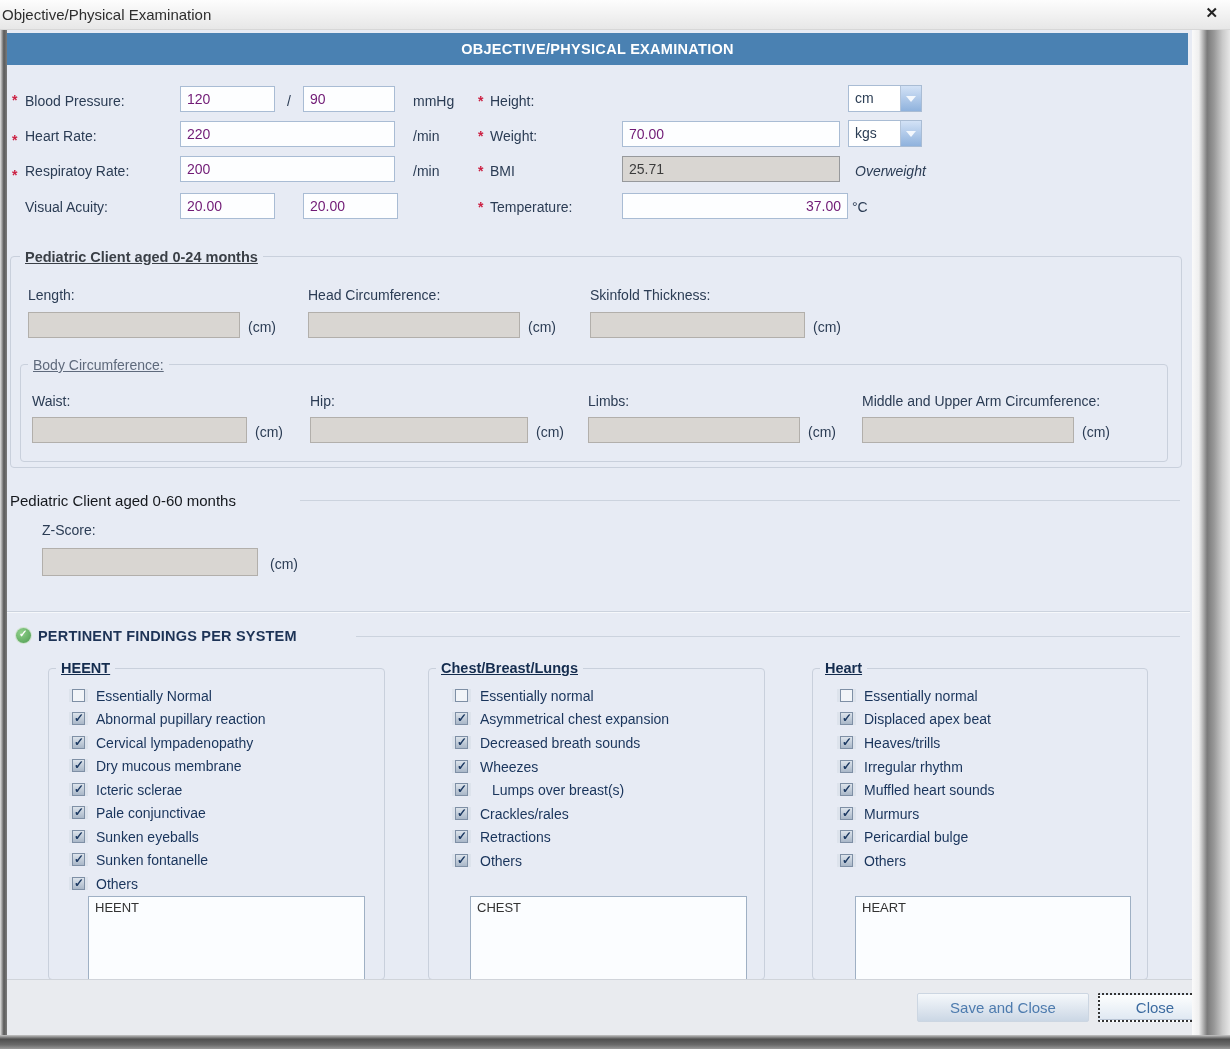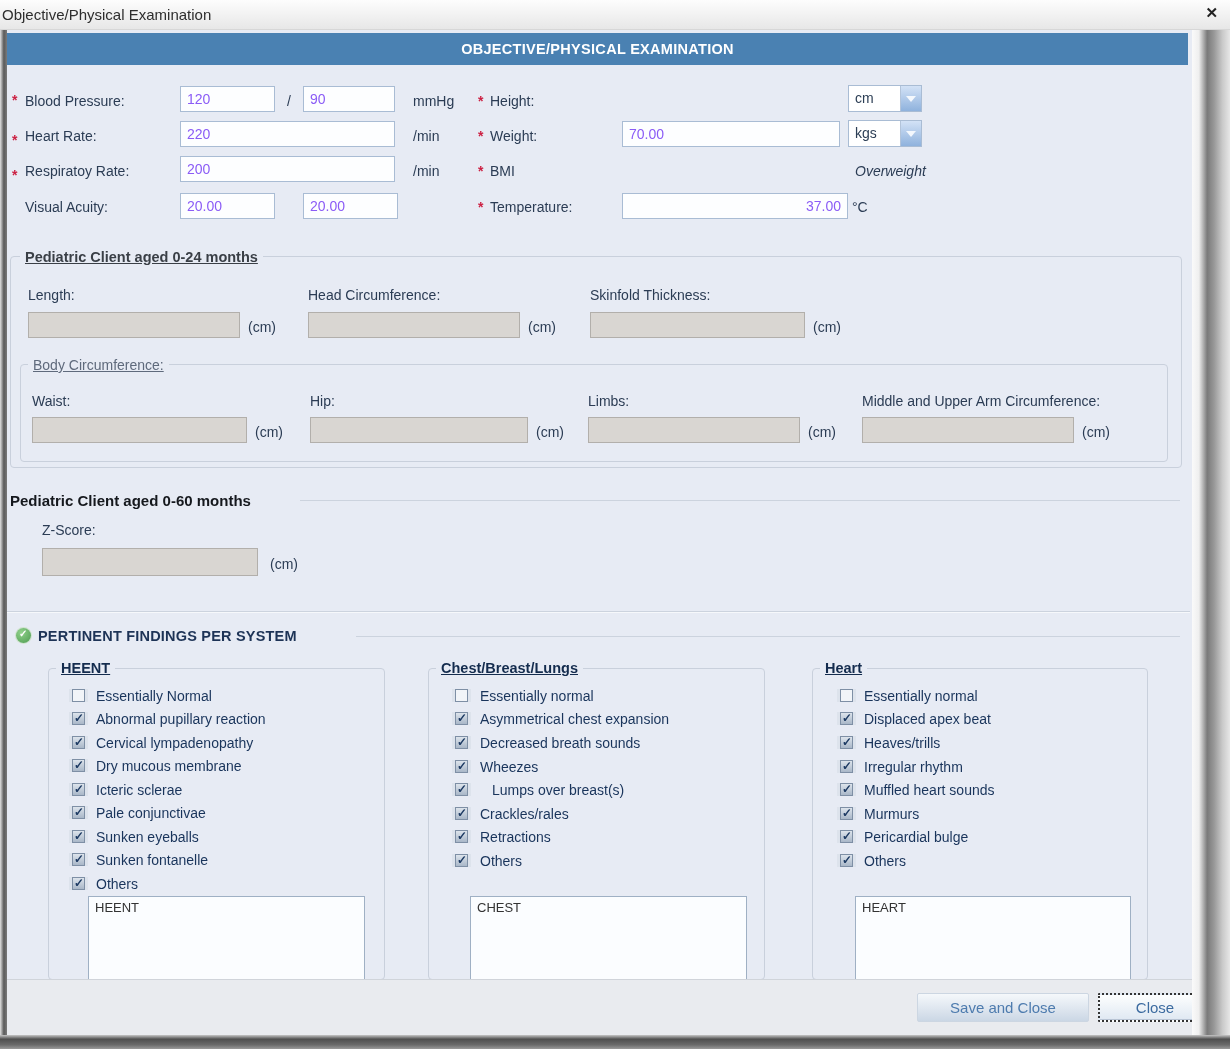--- a/index.html
+++ b/index.html
@@ -21,40 +21,40 @@
   #bg-peek { position:absolute; left:1224px; top:95px; width:6px; height:255px; background:#244a73; z-index:6; }
 
   
   #main-header { position:absolute; left:7px; top:33px; width:1181px; height:32px; background:#4a81b2;
     color:#fff; font-weight:bold; font-size:14.5px; letter-spacing:.3px; text-align:center; line-height:32px; }
 
   .lbl  { position:absolute; font-size:14px; color:#2b3c54; white-space:nowrap; }
   .star { position:absolute; font-size:14px; font-weight:bold; color:#cc2244; }
   .unit { position:absolute; font-size:14px; color:#2b3c54; white-space:nowrap; }
   .inp  { position:absolute; height:26px; border:1px solid #a9bcd4; background:#fdfeff;
-          color:#8b5cf6; font:14px "Liberation Sans",sans-serif; padding:0 6px; }
+          color:#701a75; font:14px "Liberation Sans",sans-serif; padding:0 6px; }
   .inp.dis { background:#d9d6d2; border-color:#b2afab; }
   .inp.bmi { background:#d9d6d2; border-color:#97999c; color:#3c3c3c; }
   .inp.right { text-align:right; }
 
   .combo { position:absolute; height:27px; border:1px solid #a9bcd4; background:#fff; display:flex; }
   .combo .ctxt { flex:1; font-size:14px; color:#2c3e55; padding:4px 0 0 6px; }
   .combo .cbtn { width:21px; background:linear-gradient(#d3e2f6,#8fb2dd); border-left:1px solid #b3c4da; position:relative; cursor:pointer; }
   .combo .cbtn::after { content:""; position:absolute; left:5px; top:10px; border-left:5px solid transparent;
           border-right:5px solid transparent; border-top:6px solid #f4f8fd; }
 
   .grp { position:absolute; border:1px solid #c9d0dc; border-radius:4px; }
   .grp-title { position:absolute; background:#e7ebf4; padding:0 5px; font-weight:bold; white-space:nowrap; z-index:2;text-decoration:underline; }
   .t-dark { color:#3a3f46; font-size:14.5px; }
   .t-gray { color:#5f6a7c; font-size:14px; font-weight:normal; }
   .t-navy { color:#142c4e; font-size:14.5px; }
   .hline { position:absolute; height:1px; background:#ccd3de; }
   .hline2 { position:absolute; height:1px; background:#f6f8fb; }
 
-  #ped60-title { position:absolute; font-weight:bold; font-size:15px; color:#15181d; white-space:nowrap; }
+  #ped60-title { position:absolute; font-weight:normal; font-size:15px; color:#15181d; white-space:nowrap; }
   #findings-title { position:absolute; font-weight:bold; font-size:14.5px; color:#1d3356; letter-spacing:.2px; white-space:nowrap; }
   #findings-badge { position:absolute; width:15px; height:15px; border-radius:50%;
     background:radial-gradient(circle at 35% 30%, #90d18b, #4d9b50); box-shadow:0 0 0 1px #cfe3cd; }
   #findings-badge::after { content:"✓"; position:absolute; left:3px; top:0px; font-size:10px; font-weight:bold; color:#fff; }
 
   .cb { position:absolute; width:13px; height:13px; border:1px solid #7e8fa5; background:#f1f4f8;
         box-shadow:-3px 0 0 #dde3ec, 3px 0 0 #dde3ec; cursor:pointer; }
   .cb.checked { background:linear-gradient(#dde4ec,#a9b7c8); }
   .cb.checked::after { content:"✓"; position:absolute; left:1px; top:-2px; font-size:12px; font-weight:bold; color:#1d3a63; }
   .cbl { position:absolute; font-size:14px; color:#19345b; white-space:nowrap; }
@@ -118,20 +118,21 @@
   <span class="star" style="left:478px;top:128px">*</span>
   <span class="lbl" style="left:490px;top:128px">Weight:</span>
   <input class="inp" style="left: 622px; top: 121px; width: 218px;" value="70.00">
   <div class="combo" style="left:848px;top:120px;width:74px">
     <div class="ctxt">kgs</div>
     <div class="cbtn"></div>
   </div>
 
   <span class="star" style="left:478px;top:163px">*</span>
   <span class="lbl" style="left:490px;top:163px">BMI</span>
+  <input class="inp bmi" style="left: 622px; top: 156px; width: 218px;" readonly="" value="25.71">
   <span class="lbl" style="left:855px;top:163px;font-style:italic">Overweight</span>
 
   <span class="star" style="left:478px;top:199px">*</span>
   <span class="lbl" style="left:490px;top:199px">Temperature:</span>
   <input class="inp right" style="left: 622px; top: 193px; width: 226px;" value="37.00">
   <span class="unit" style="left:852px;top:199px">°C</span>
 
   <div class="grp" style="left:10px;top:256px;width:1172px;height:212px"></div>
   <span class="grp-title t-dark" style="left:20px;top:249px">Pediatric Client aged 0-24 months</span>
 

